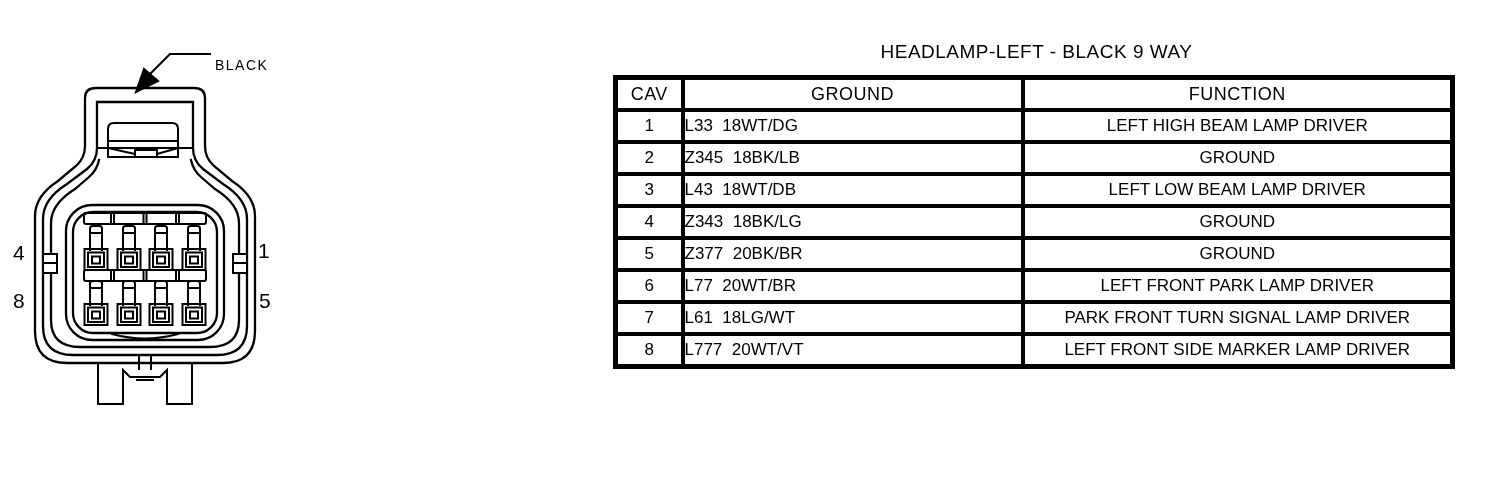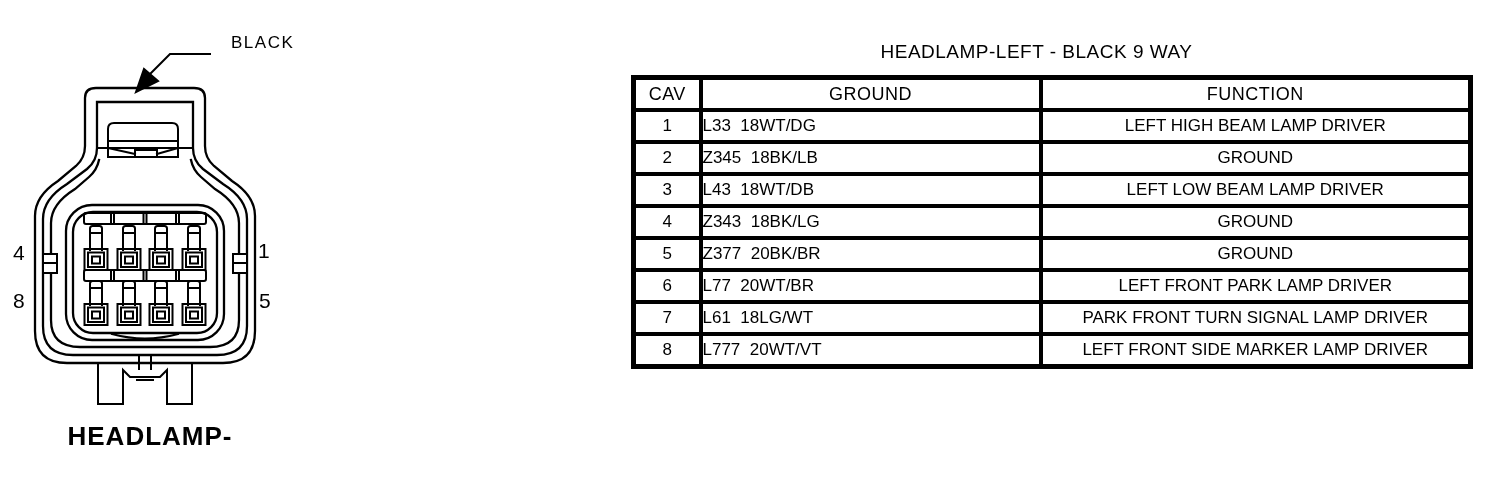--- a/index.html
+++ b/index.html
@@ -9,41 +9,41 @@
   }
   .abs{position:absolute;}
 
   
   #connector-svg{left:0;top:0;}
   .pin-label{
     font-size:21px;line-height:20px;letter-spacing:0;
     font-family:"Liberation Sans",sans-serif;
   }
   #black-label{
-    left:215px;top:33px;font-size:17px;letter-spacing:1.5px;margin-left:16px;
+    left:215px;top:57px;font-size:14px;letter-spacing:1.5px;
   }
   #connector-name{
     left:0;top:420px;width:300px;text-align:center;
     font-weight:700;font-size:26px;letter-spacing:1px;line-height:32px;
   }
 
   
   #table-title{
     left:613px;top:41px;width:847px;text-align:center;
     font-size:19px;letter-spacing:0.5px;white-space:pre;
   }
   #pinout-table{
     left:613px;top:75px;
     border-collapse:collapse;table-layout:fixed;
     background:#fff;
   }
   #pinout-table,
   #pinout-table th,
   #pinout-table td{border:4px solid #000;}
-  #pinout-table{border-width:5px;margin-left:18px;}
+  #pinout-table{border-width:5px;}
   #pinout-table th{
     height:28px;font-weight:400;font-size:18px;text-align:center;
     padding:0;letter-spacing:0.5px;
   }
   #pinout-table td{
     height:28px;font-size:17px;padding:0;vertical-align:middle;
   }
   td.cav{text-align:center;}
   td.circuit{text-align:left;padding-left:10px;white-space:pre;}
   td.function{text-align:center;padding-left:7px;white-space:pre;}
@@ -125,21 +125,20 @@
   </g>
 </svg>
 
 <span id="black-label" class="abs">BLACK</span>
 <span class="abs pin-label" style="left:13px;top:243px;">4</span>
 <span class="abs pin-label" style="left:13px;top:291px;">8</span>
 <span class="abs pin-label" style="left:258px;top:241px;">1</span>
 <span class="abs pin-label" style="left:259px;top:291px;">5</span>
 
 <div id="connector-name" class="abs">
-  <div>HEADLAMP-</div>
 </div>
 
 <div id="table-title" class="abs">HEADLAMP-LEFT - BLACK 9 WAY</div>
 
 <table id="pinout-table" class="abs">
   <colgroup>
     <col style="width:67px">
     <col style="width:340px">
     <col style="width:430px">
   </colgroup>

